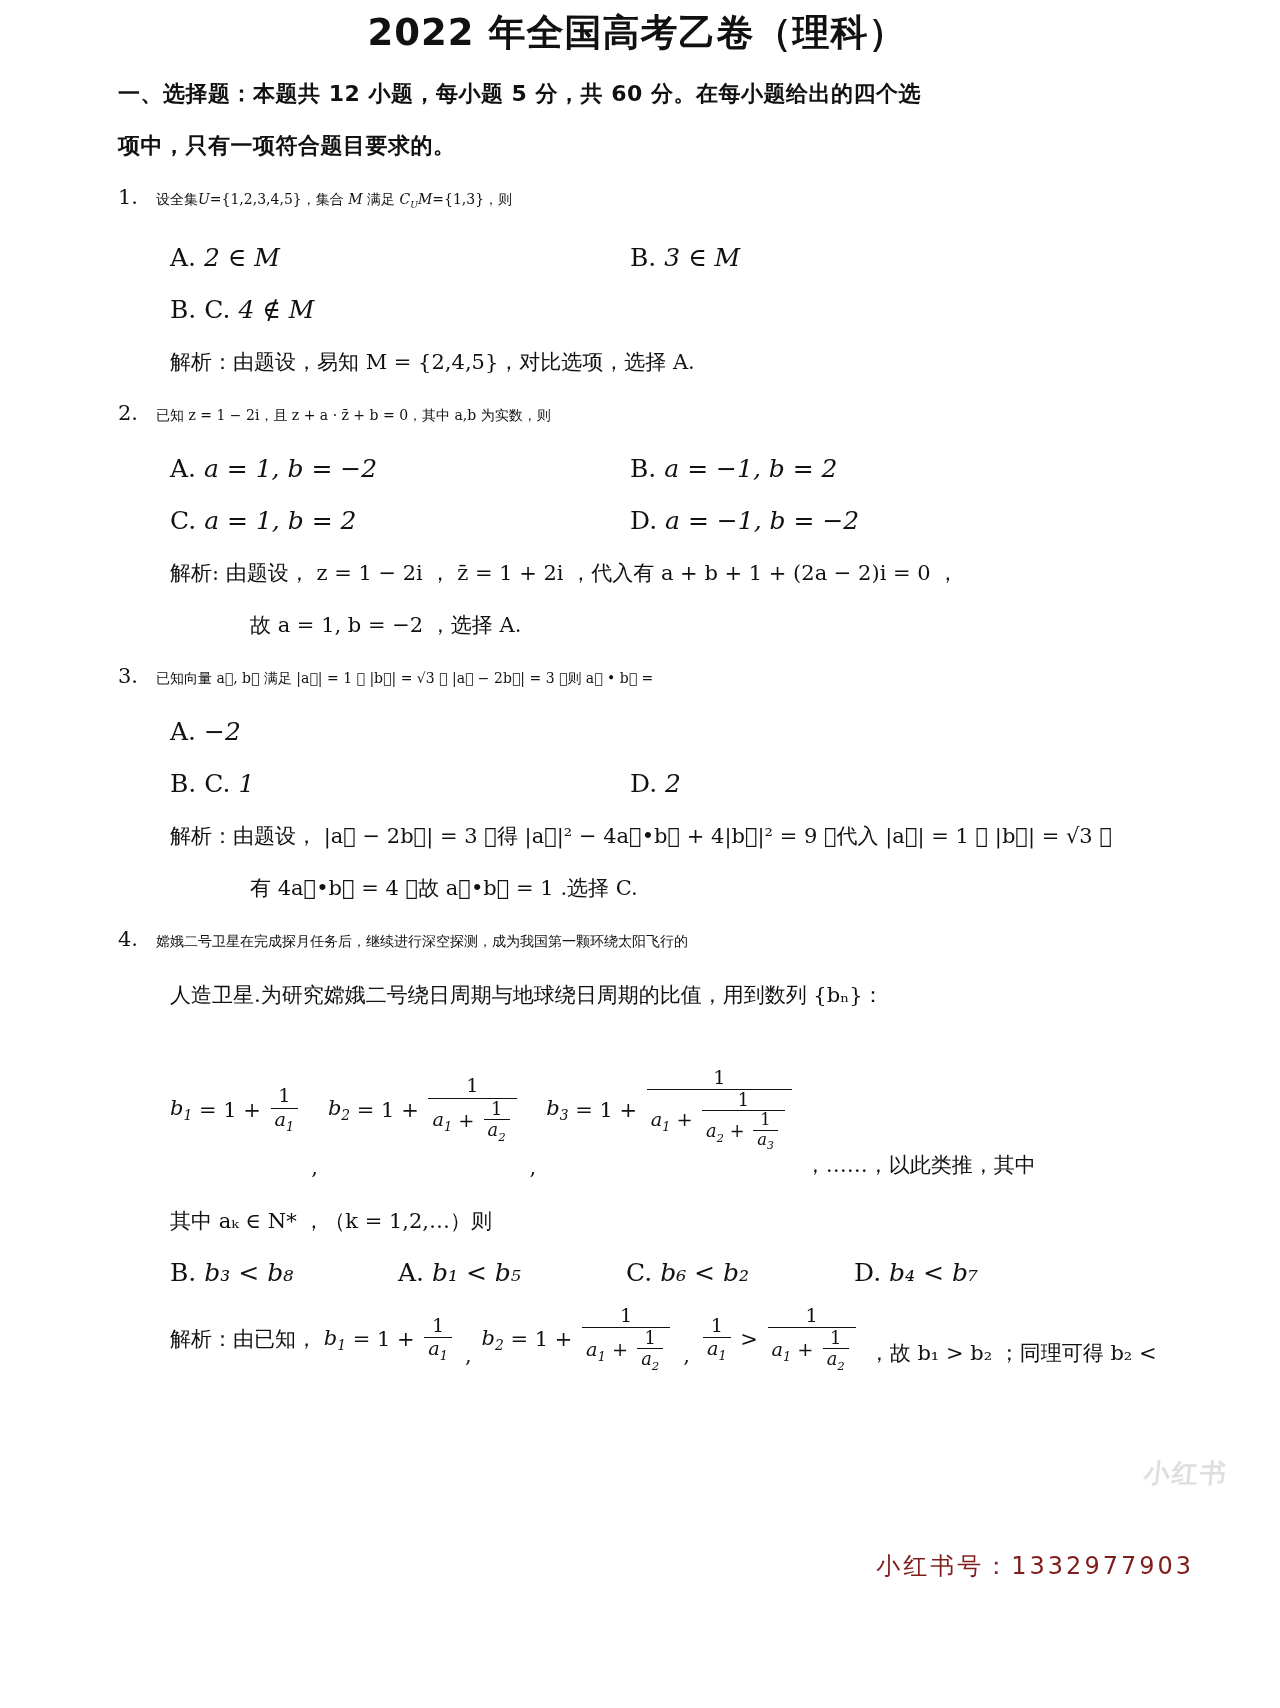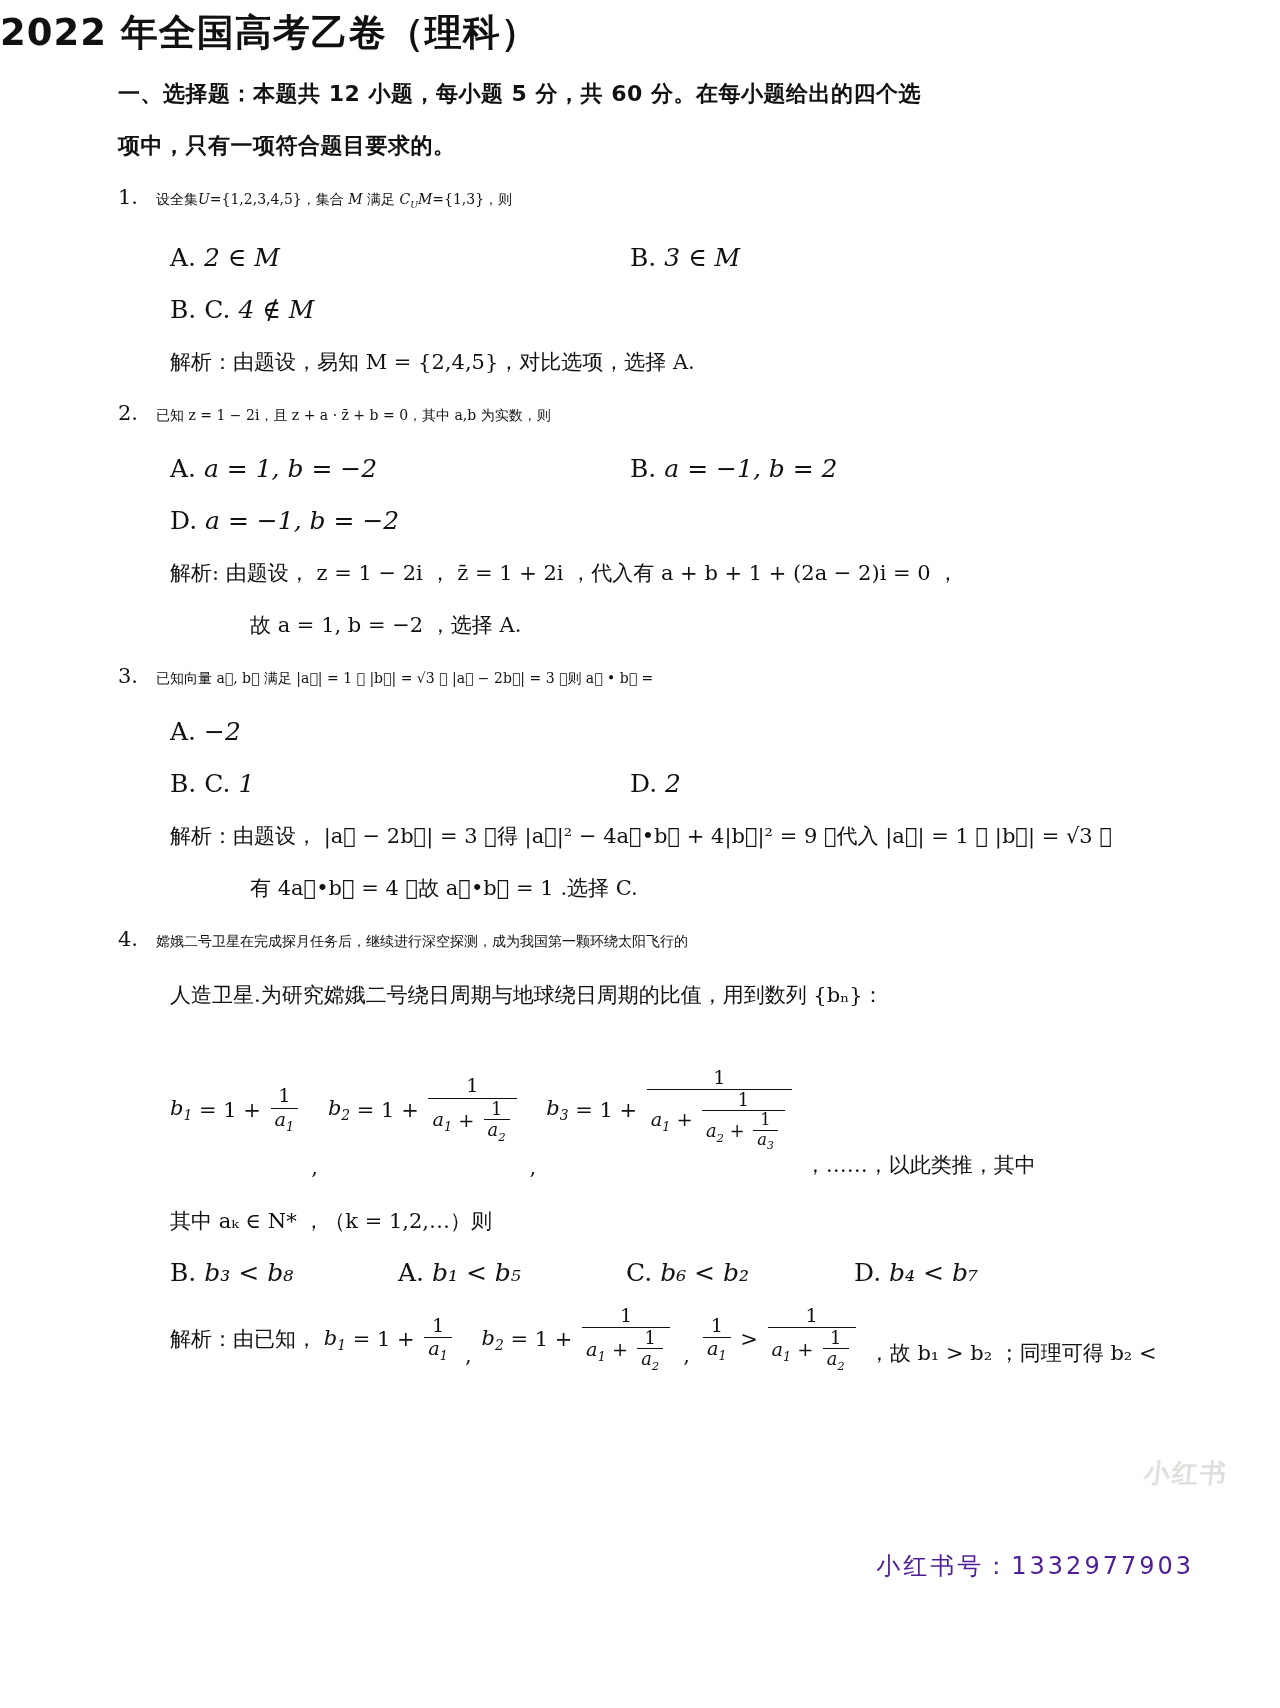--- a/index.html
+++ b/index.html
@@ -7,20 +7,21 @@
     width:1280px;height:1708px;
     background:#ffffff;
     font-family:"DejaVu Serif","Liberation Serif",serif;
     color:#111;
     position:relative;
     overflow:hidden;
   }
   .page{position:relative;width:1280px;height:1708px;padding:0;}
 
   .title{
+    text-align:center;
     font-size:37px;
     font-weight:700;
     letter-spacing:1px;
     margin:8px 6px 10px 0;
     font-family:"DejaVu Sans","Liberation Sans",sans-serif;
   }
 
   .section-head{
     margin:0 118px 0 118px;
     font-size:22px;
@@ -99,21 +100,21 @@
     right:52px; top:1448px;
     font-size:26px; font-weight:700;
     letter-spacing:2px;
     opacity:.55;
     transform:skewX(-6deg);
   }
   .wm-id{
     right:86px; top:1542px;
     font-size:24px;
     letter-spacing:3px;
-    color:#4c1d95;
+    color:#7f1d1d;
   }
 </style>
 </head>
 <body>
 
 <div class="page">
 
   <div class="title">2022 年全国高考乙卷（理科）</div>
 
   <div class="section-head">一、选择题：本题共 12 小题，每小题 5 分，共 60 分。在每小题给出的四个选</div>
@@ -159,20 +160,24 @@
         <span>A.</span>
         <span class="m">a = 1, b = −2</span>
       </div>
       <div class="opt">
         <span>B.</span>
         <span class="m">a = −1, b = 2</span>
       </div>
     </div>
 
     <div class="opts opt-2col">
+      <div class="opt">
+        <span>C.</span>
+        <span class="m">a = 1, b = 2</span>
+      </div>
       <div class="opt">
         <span>D.</span>
         <span class="m">a = −1, b = −2</span>
       </div>
     </div>
 
     <div class="sol">解析: 由题设， z = 1 − 2i ， z̄ = 1 + 2i ，代入有 a + b + 1 + (2a − 2)i = 0 ，</div>
     <div class="sol indent">故 a = 1, b = −2 ，选择 A.</div>
   </div>
 

